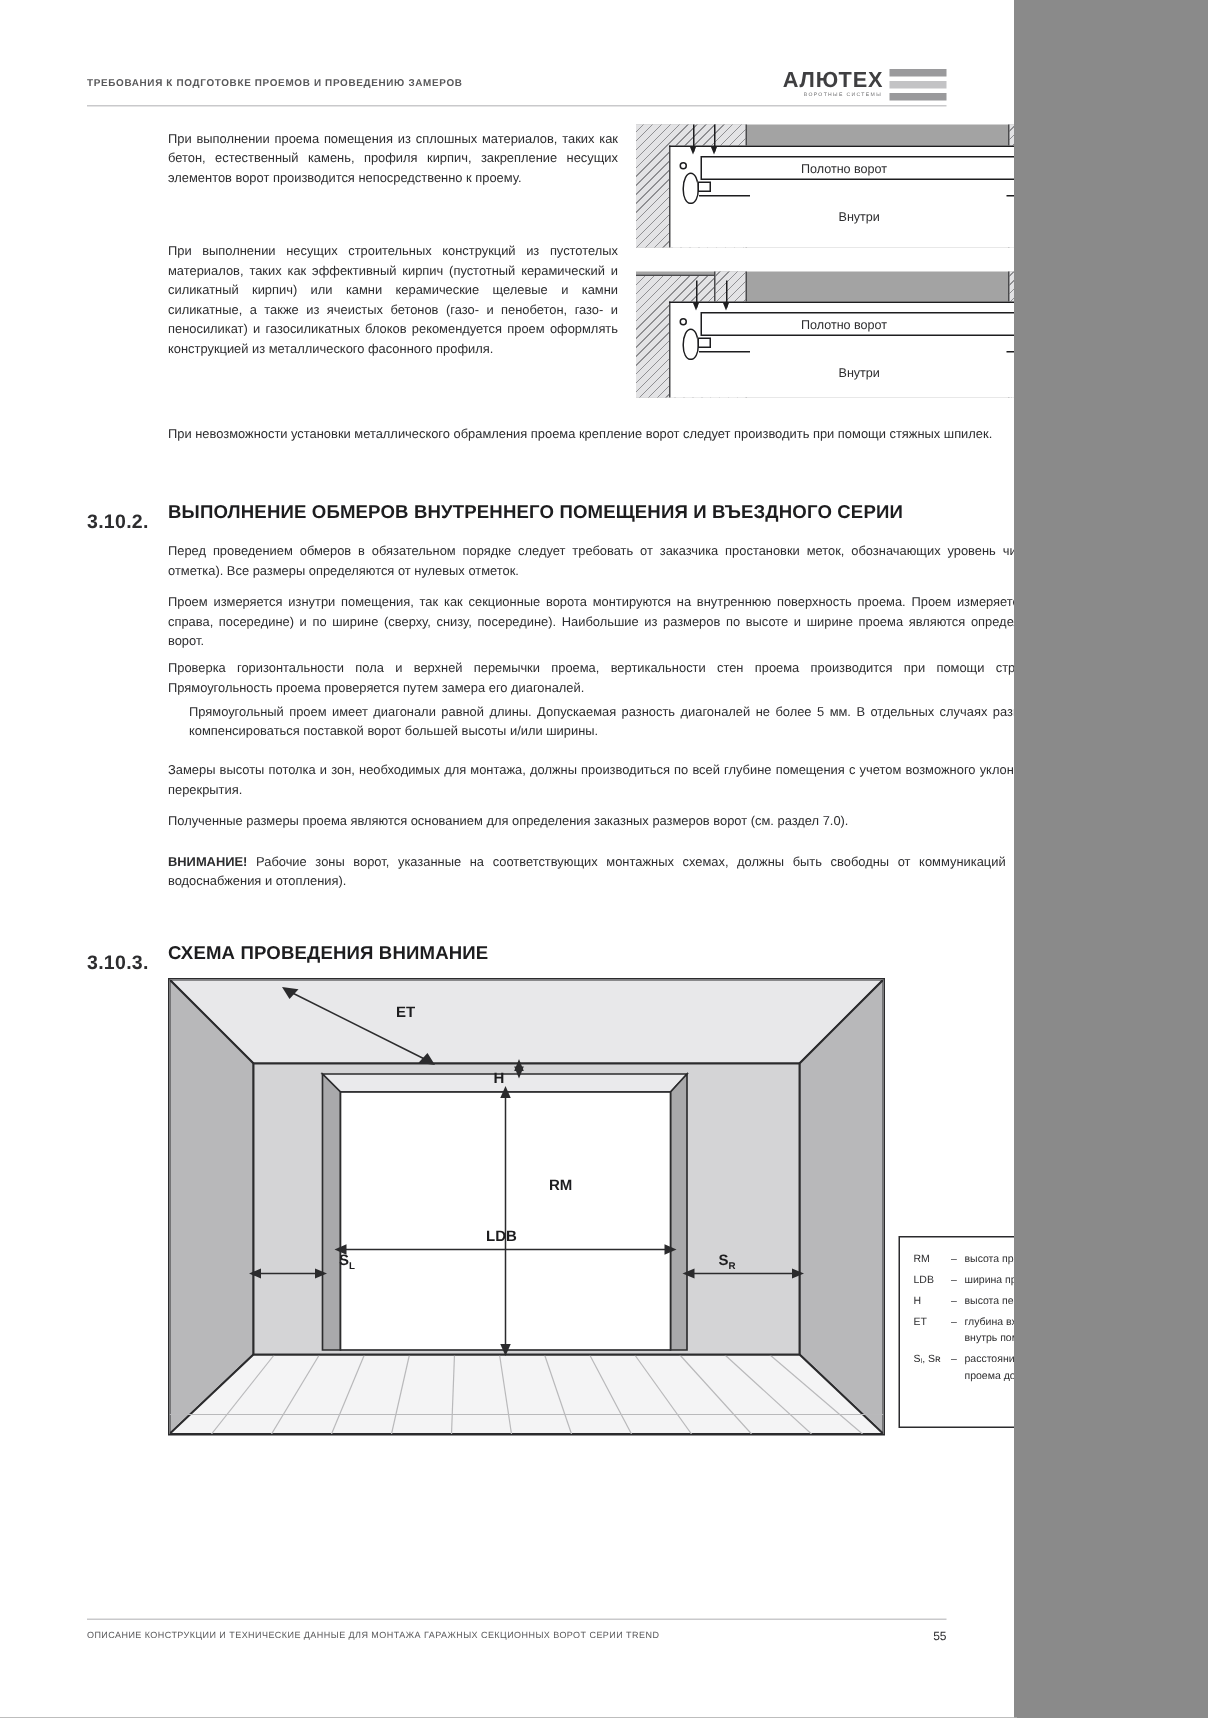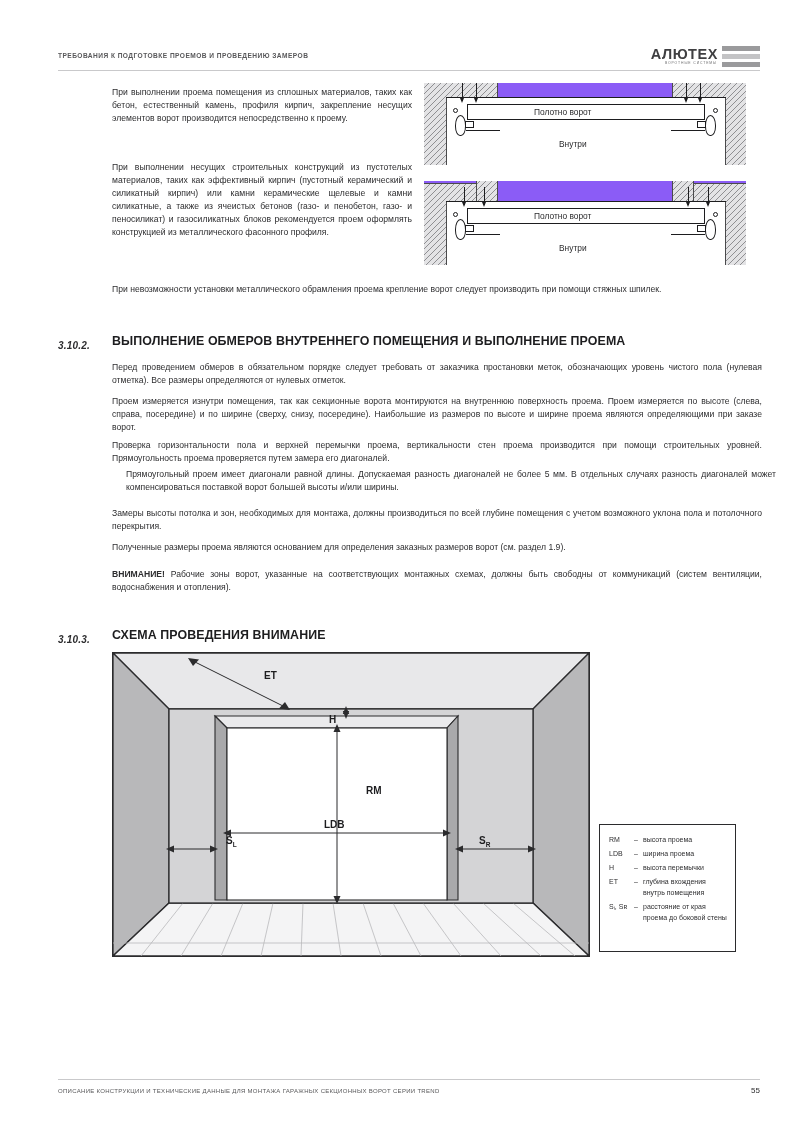--- a/index.html
+++ b/index.html
@@ -5,21 +5,21 @@
   html, body {
     margin: 0;
     padding: 0;
     background: #8a8a8a;
   }
   body {
     font-family: "Liberation Sans", sans-serif;
   }
   .page {
     position: relative;
-    width: 805px;
+    width: 676px;
     height: 1145px;
     background: #ffffff;
     overflow: hidden;
   }
 
   
   .header {
     position: absolute;
     left: 58px;
     top: 46px;
@@ -90,21 +90,21 @@
     color: #2d2d2f;
     text-align: justify;
   }
   .narrow { left: 112px; width: 300px; }
   .wide   { left: 112px; width: 650px; }
 
   
   .xsec {
     position: absolute;
     overflow: hidden;
-    background: #8b5cf6;
+    background: #a3a3a3;
   }
   .hatch {
     position: absolute;
     background-color: #e3e3e5;
     background-image: repeating-linear-gradient(
       -45deg,
       #8f8f92 0px, #8f8f92 0.7px,
       rgba(0,0,0,0) 0.7px, rgba(0,0,0,0) 4.2px);
     border: 1px solid #4a4a4c;
     box-sizing: border-box;
@@ -146,25 +146,24 @@
     position: absolute;
     border: 1.1px solid #1d1d1f;
     box-sizing: border-box;
     background: #ffffff;
     border-radius: 50% 50% 45% 45%;
   }
 
   
   .sec-num {
     position: absolute;
-    font-size: 10px;
+    font-size: 13px;
     font-weight: bold;
     color: #2d2d2f;
     letter-spacing: 0.2px;
-    font-style: italic;
   }
   .sec-title {
     position: absolute;
     font-size: 12.4px;
     font-weight: bold;
     color: #1d1d1f;
     letter-spacing: 0.1px;
   }
 
   
@@ -319,28 +318,28 @@
     <div class="bolt" style="left:41px; top:44px; width:9px; height:7px;"></div>
     <div class="hline" style="left:42px; top:53px; width:34px;"></div>
     <div style="position:absolute; left:29px; top:31px; width:5px; height:5px; border:1.1px solid #1d1d1f; border-radius:50%; box-sizing:border-box; background:#fff;"></div>
     <div class="bolt-round" style="left:281px; top:38px; width:11px; height:21px;"></div>
     <div class="bolt" style="left:273px; top:44px; width:9px; height:7px;"></div>
     <div class="hline" style="left:247px; top:53px; width:34px;"></div>
     <div style="position:absolute; left:289px; top:31px; width:5px; height:5px; border:1.1px solid #1d1d1f; border-radius:50%; box-sizing:border-box; background:#fff;"></div>
   </div>
 
   <div class="sec-num" style="left:58px; top:340px;">3.10.2.</div>
-  <div class="sec-title" style="left:112px; top:334px;">ВЫПОЛНЕНИЕ ОБМЕРОВ ВНУТРЕННЕГО ПОМЕЩЕНИЯ И ВЫПОЛНЕНИЕ ПРОЕМА</div>
+  <div class="sec-title" style="left:112px; top:334px;">ВЫПОЛНЕНИЕ ОБМЕРОВ ВНУТРЕННЕГО ПОМЕЩЕНИЯ И ВЪЕЗДНОГО СЕРИИ</div>
 
   <div class="col-text wide" style="top:395px;">Проем измеряется изнутри помещения, так как секционные ворота монтируются на внутреннюю поверхность проема. Проем измеряется по высоте (слева, справа, посередине) и по ширине (сверху, снизу, посередине). Наибольшие из размеров по высоте и ширине проема являются определяющими при заказе ворот.</div>
   <div class="col-text wide" style="top:361px;">Перед проведением обмеров в обязательном порядке следует требовать от заказчика простановки меток, обозначающих уровень чистого пола (нулевая отметка). Все размеры определяются от нулевых отметок.</div>
   <div class="col-text wide" style="top:439px;">Проверка горизонтальности пола и верхней перемычки проема, вертикальности стен проема производится при помощи строительных уровней. Прямоугольность проема проверяется путем замера его диагоналей.</div>
   <div class="col-text wide" style="top:468px;margin-left:14px;">Прямоугольный проем имеет диагонали равной длины. Допускаемая разность диагоналей не более 5 мм. В отдельных случаях разность диагоналей может компенсироваться поставкой ворот большей высоты и/или ширины.</div>
   <div class="col-text wide" style="top:507px;">Замеры высоты потолка и зон, необходимых для монтажа, должны производиться по всей глубине помещения с учетом возможного уклона пола и потолочного перекрытия.</div>
-  <div class="col-text wide" style="top:541px;">Полученные размеры проема являются основанием для определения заказных размеров ворот (см. раздел 1.9).</div>
+  <div class="col-text wide" style="top:541px;">Полученные размеры проема являются основанием для определения заказных размеров ворот (см. раздел 7.0).</div>
   <div class="col-text wide" style="top:568px;">
     <b>ВНИМАНИЕ!</b><span> Рабочие зоны ворот, указанные на соответствующих монтажных схемах, должны быть свободны от коммуникаций (систем вентиляции, водоснабжения и отопления).</span>
   </div>
 
   <div class="sec-num" style="left:58px; top:634px;">3.10.3.</div>
   <div class="sec-title" style="left:112px; top:628px;">СХЕМА ПРОВЕДЕНИЯ ВНИМАНИЕ</div>
 
   <div class="room-box">
     <svg class="room-svg" width="476" height="303" viewBox="0 0 476 303">
 

